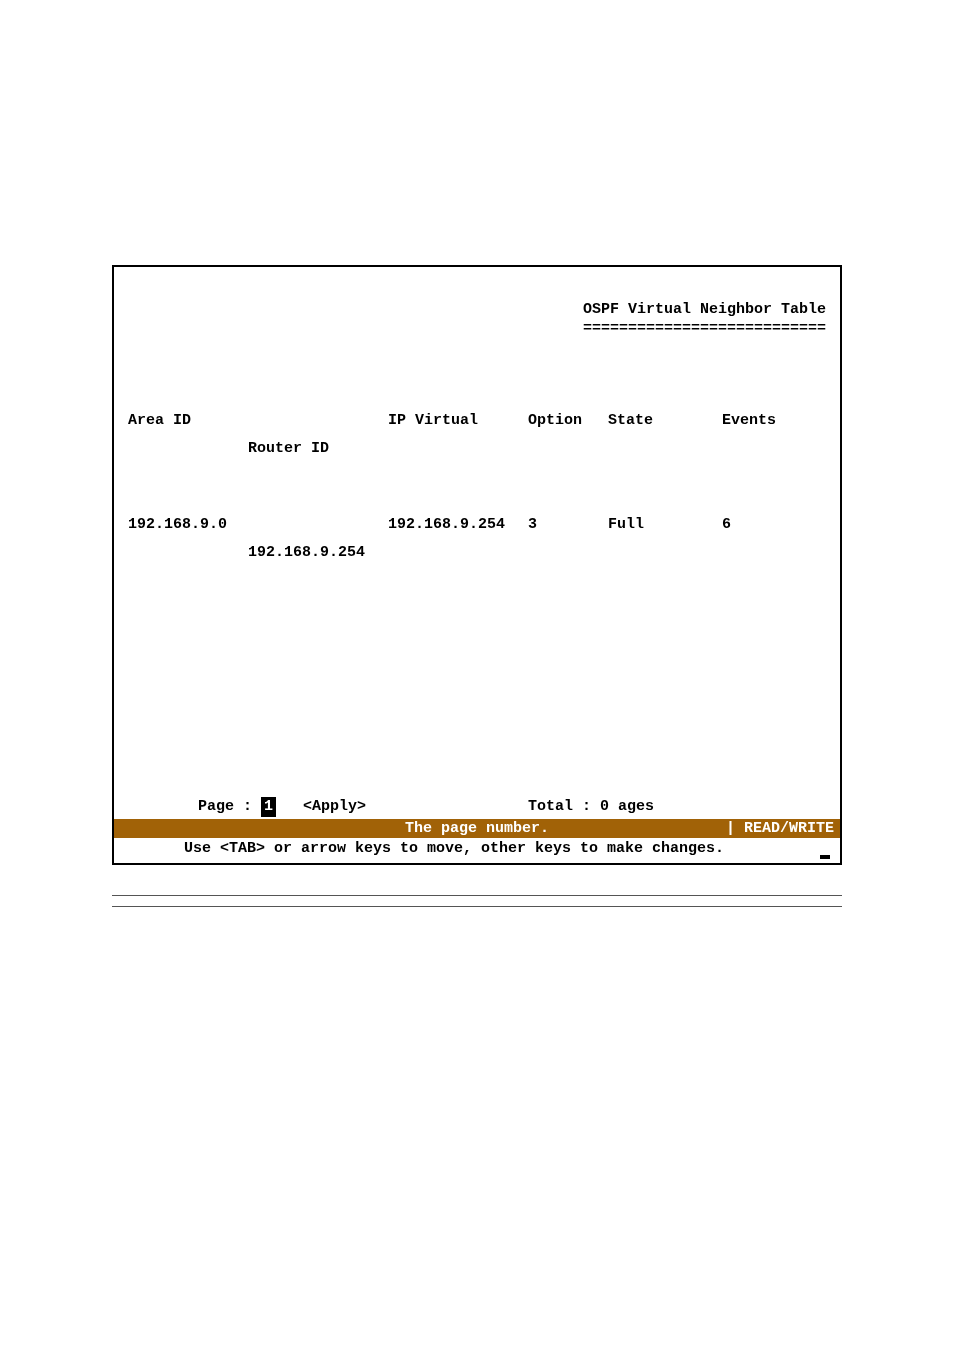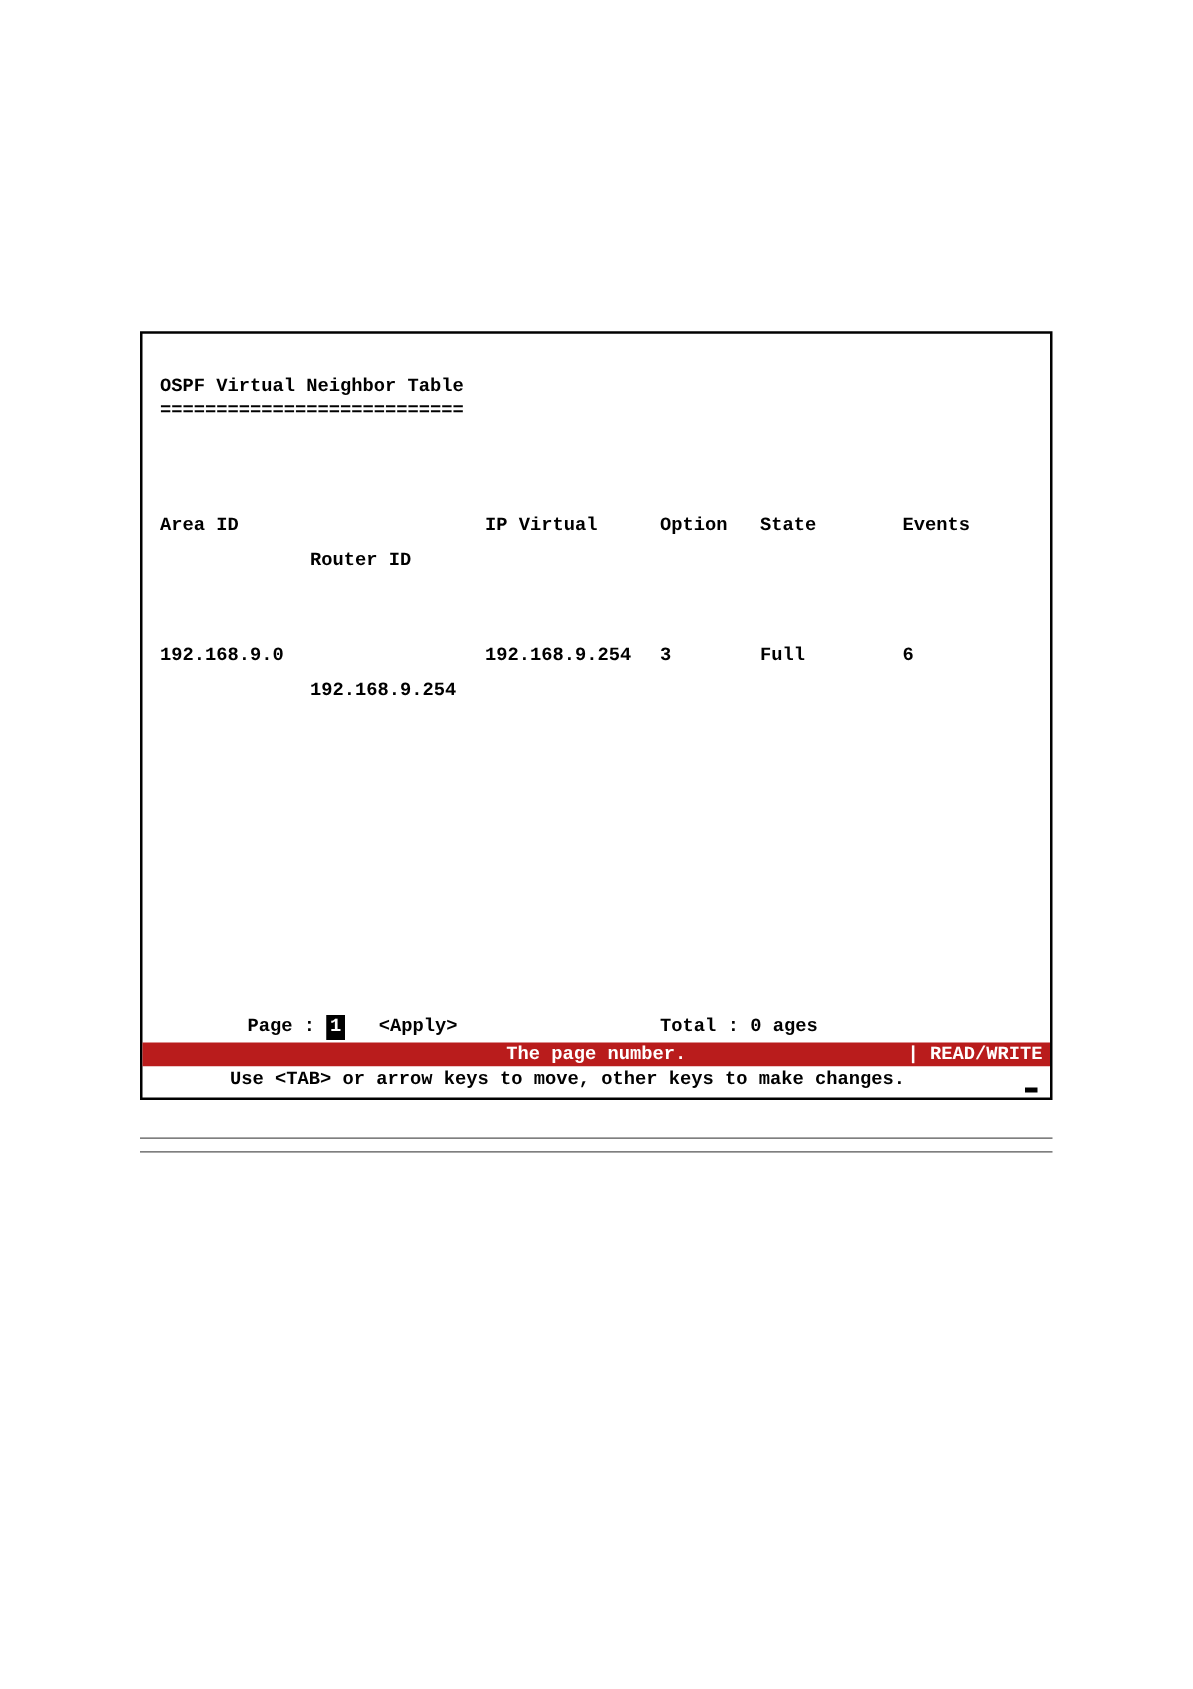--- a/index.html
+++ b/index.html
@@ -23,21 +23,21 @@
     margin: 0 auto;
     border: 2px solid #000;
     background: #fff;
     box-sizing: border-box;
     padding: 0;
   }
   .term-inner {
     padding: 24px 14px 0 14px;
   }
   .title-wrap {
-    text-align: left;
+    text-align: right;
     margin-top: 10px;
     line-height: 1.25;
   }
   .title-underline {
     letter-spacing: 0;
   }
   .table-area {
     margin-top: 18px;
     line-height: 1.7;
     white-space: pre;
@@ -56,30 +56,29 @@
     height: 180px;
   }
 
   .nav-area {
     line-height: 1.35;
     padding-left: 70px;
     padding-right: 10px;
   }
   .nav-row1, .nav-row2 {
     white-space: pre;
-    margin-top: 15px;
   }
   .input-like {
     display: inline-block;
     background: #000;
     color: #fff;
     padding: 0 3px;
   }
   .status-bar {
-    background: #b91c1c;
+    background: #a16207;
     color: #fff;
     margin-top: 2px;
     position: relative;
     height: 19px;
     line-height: 19px;
   }
   .status-center {
     text-align: center;
   }
   .status-right {

